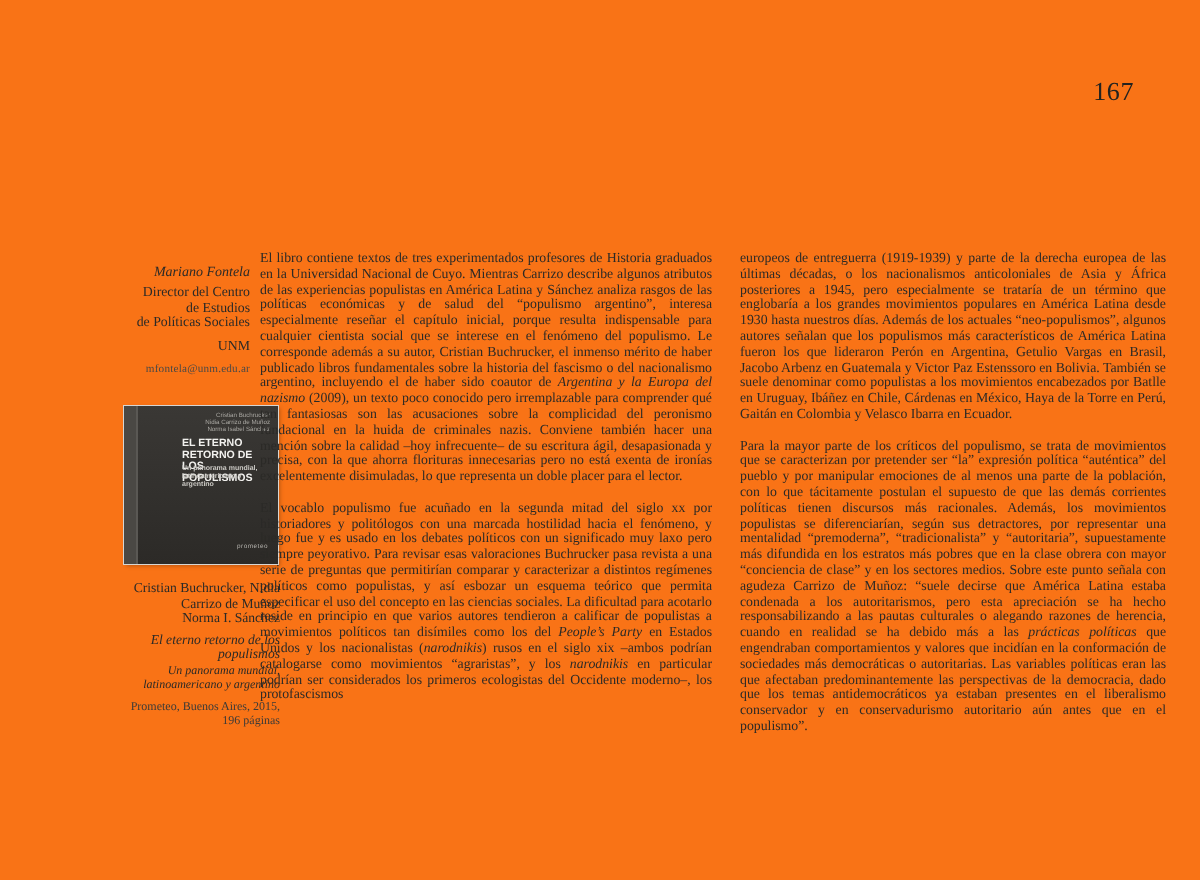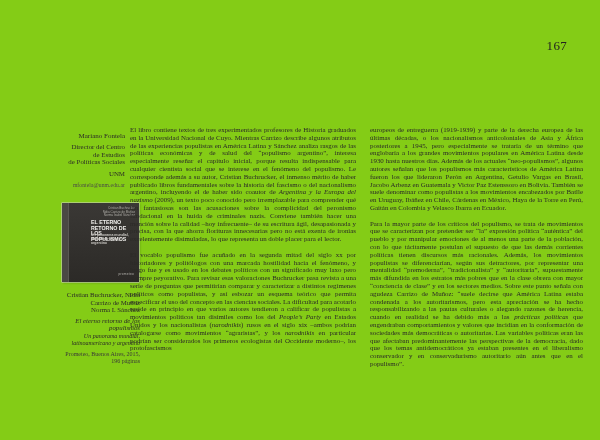--- a/index.html
+++ b/index.html
@@ -3,38 +3,38 @@
 <meta charset="utf-8">
 <style>
   html,body{margin:0;padding:0;}
   body{
     width:600px;height:440px;overflow:hidden;
     background:#fbfaf7;
     font-family:"Liberation Serif","DejaVu Serif",serif;
     color:#2b2a27;
     position:relative;
   }
-  .page{position:absolute;inset:0;background:#84cc16;}
+  .page{position:absolute;inset:0;background:#f97316;}
 
   
   .pagenum{
     position:absolute;top:38px;right:33px;
     font-size:13px;letter-spacing:.3px;color:#232220;
   }
   .page-title{
     position:absolute;top:81px;right:58px;
     font-size:13.5px;letter-spacing:.4px;color:#1f1e1c;
   }
 
   
   .author-block{
     position:absolute;left:20px;top:133px;width:105px;
     text-align:right;line-height:7.4px;font-size:6.9px;
   }
-  .author-name{font-size:7px;margin-bottom:3px;}
+  .author-name{font-style:italic;font-size:7px;margin-bottom:3px;}
   .author-role div{line-height:7.4px;}
   .author-inst{margin-top:4px;}
   .author-email{margin-top:5px;font-size:5.6px;color:#4a4946;letter-spacing:.1px;}
 
   
   .cover{
     position:absolute;left:62px;top:203px;width:77px;height:79px;
     background:linear-gradient(#3a3835,#2c2a27);
     box-shadow:0 0 0 .5px #d8d6d2, 1px 1px 2px rgba(0,0,0,.25);
     overflow:hidden;

